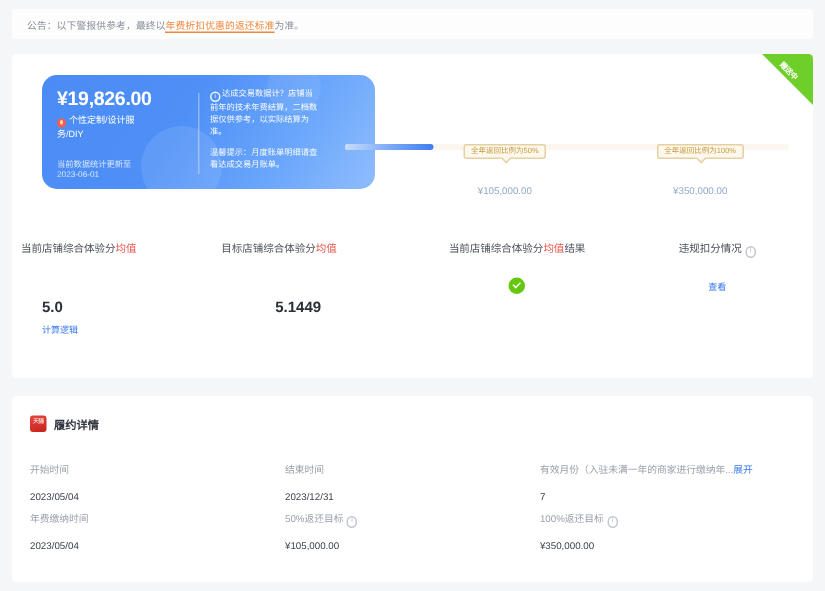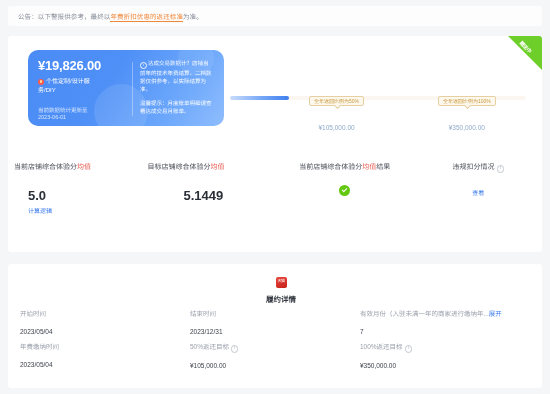--- a/index.html
+++ b/index.html
@@ -85,21 +85,21 @@
     top: 12px;
     width: 534px;
     height: 108px;
   }
 
   
   .blue-panel {
     position: absolute;
     left: 20px;
     top: 2px;
-    width: 196px;
+    width: 222px;
     height: 76px;
     border-radius: 10px;
     background: linear-gradient(122deg, #4a8bf5 0%, #4f90f7 42%, #6aa6fb 72%, #8fbdfd 100%);
     overflow: hidden;
   }
   .blue-panel .bubble-a,
   .blue-panel .bubble-b {
     position: absolute;
     border-radius: 50%;
     background: rgba(255,255,255,.10);
@@ -280,23 +280,23 @@
   .metric-cell.center-align { text-align: center; }
   .metric-cell.right-align  { text-align: center; }
   .metric-label {
     color: #4a4f58;
     font-size: 7px;
     line-height: 9px;
     white-space: nowrap;
   }
   .metric-label .hl { color: #e8544a; }
   .metric-value {
-    margin-top: 20px;
+    margin-top: 30px;
     color: #2a2f38;
-    font-size: 13px;
+    font-size: 10px;
     font-weight: bold;
     line-height: 10px;
     text-align: center;
   }
   .metric-link {
     margin-top: 6px;
     color: #3a7bec;
     font-size: 6px;
     line-height: 8px;
     text-align: center;
@@ -345,24 +345,23 @@
     left: 8px;
     top: 264px;
     width: 534px;
     height: 124px;
     background: #ffffff;
     border-radius: 3px;
     overflow: hidden;
   }
   .section-head {
     display: flex;
-    align-items: center;
+    align-items: flex-end;
     gap: 5px;
     padding: 13px 0 0 12px;
-    flex-direction: column;
   }
   .section-icon {
     width: 11px;
     height: 11px;
     border-radius: 2px;
     background: linear-gradient(160deg, #e8463c 0%, #c5231a 100%);
     position: relative;
     flex: none;
   }
   .section-icon::after {

